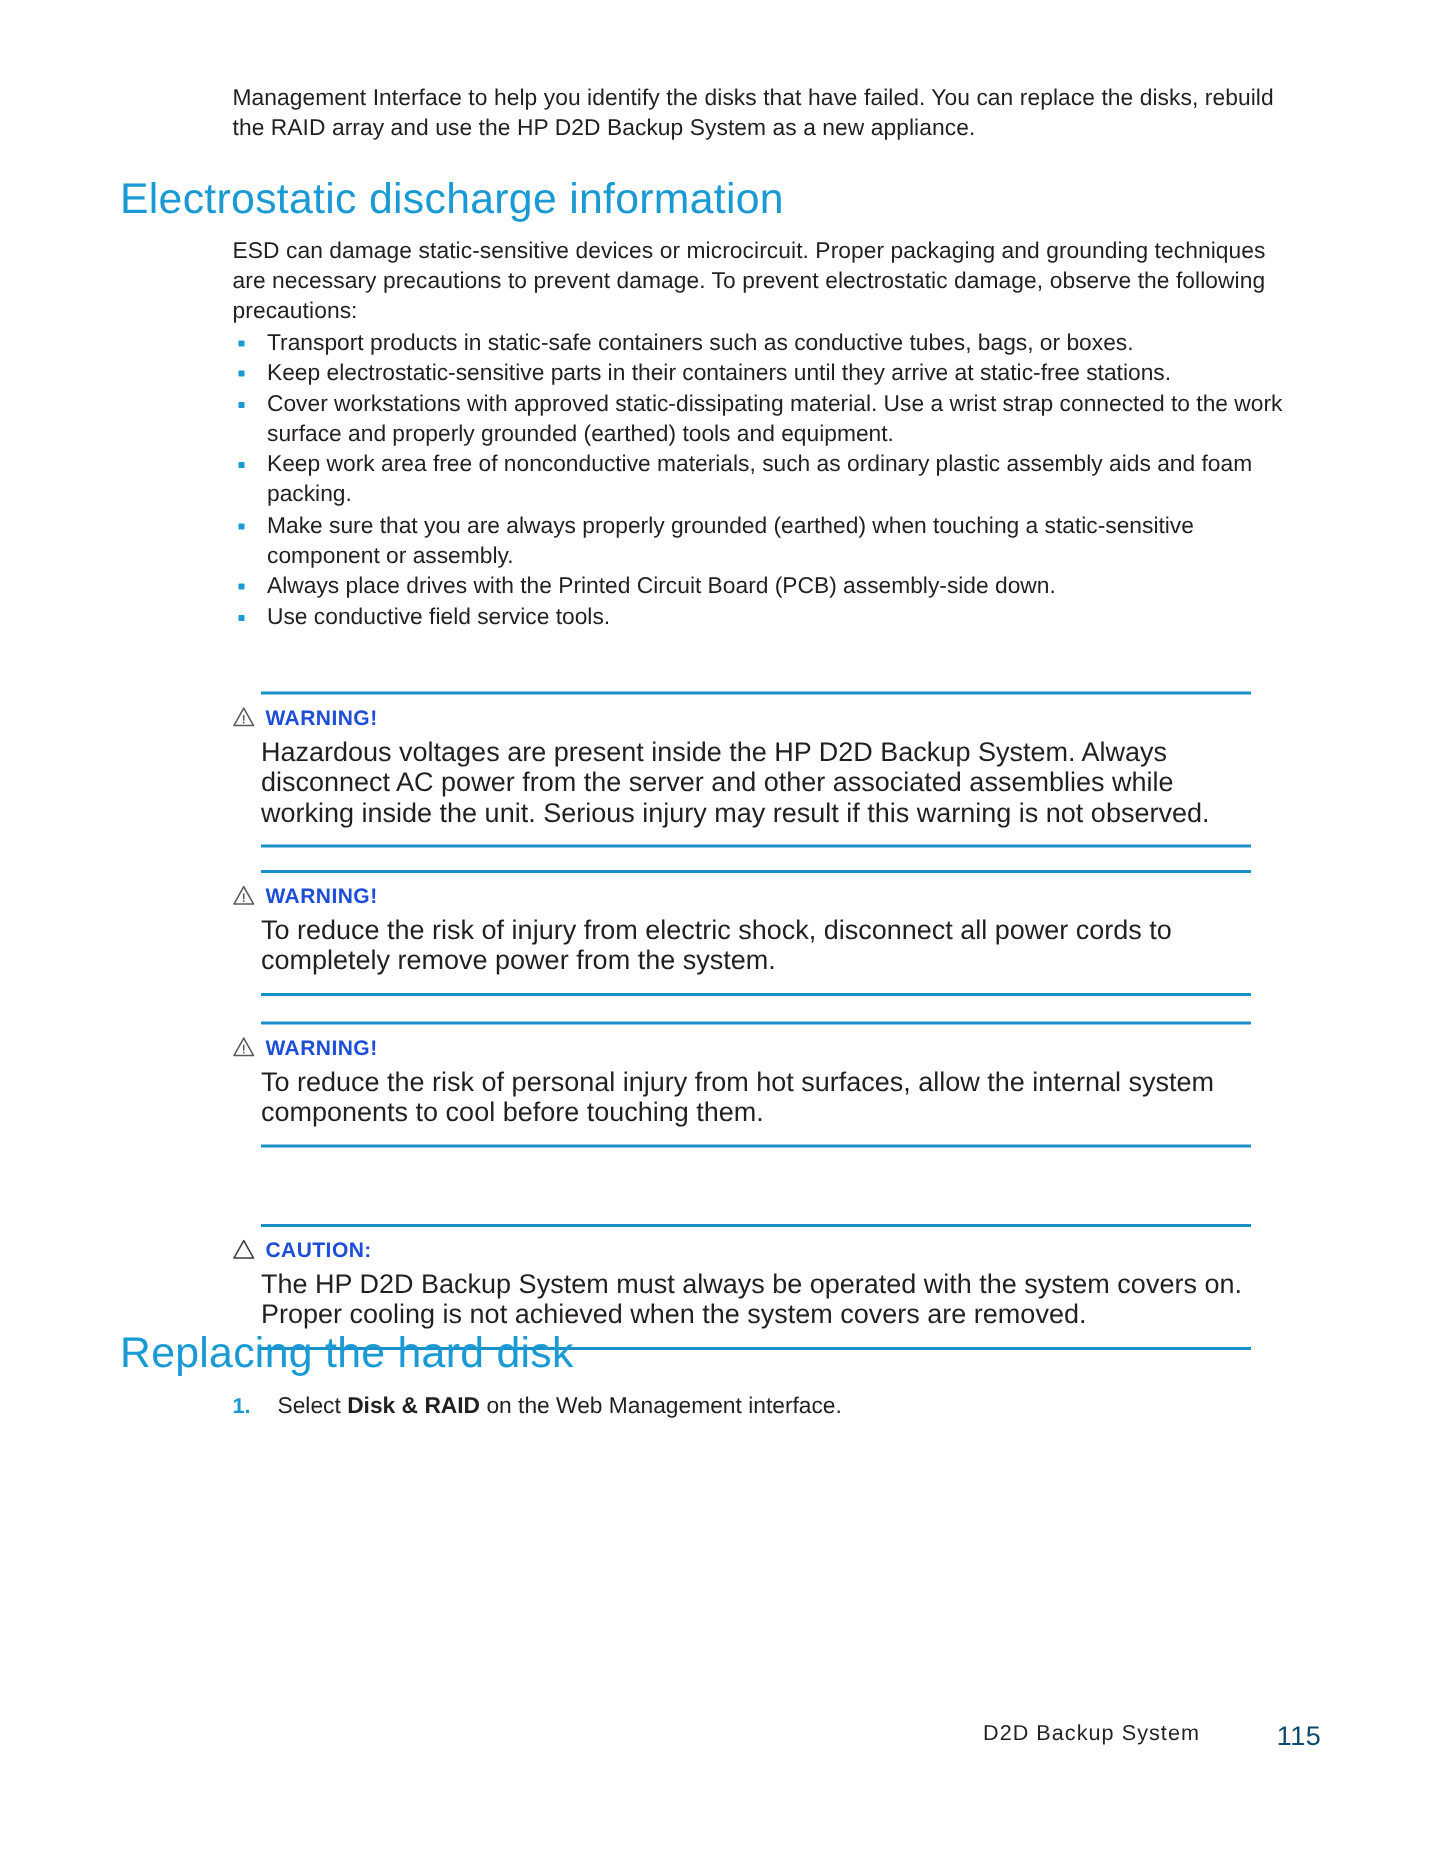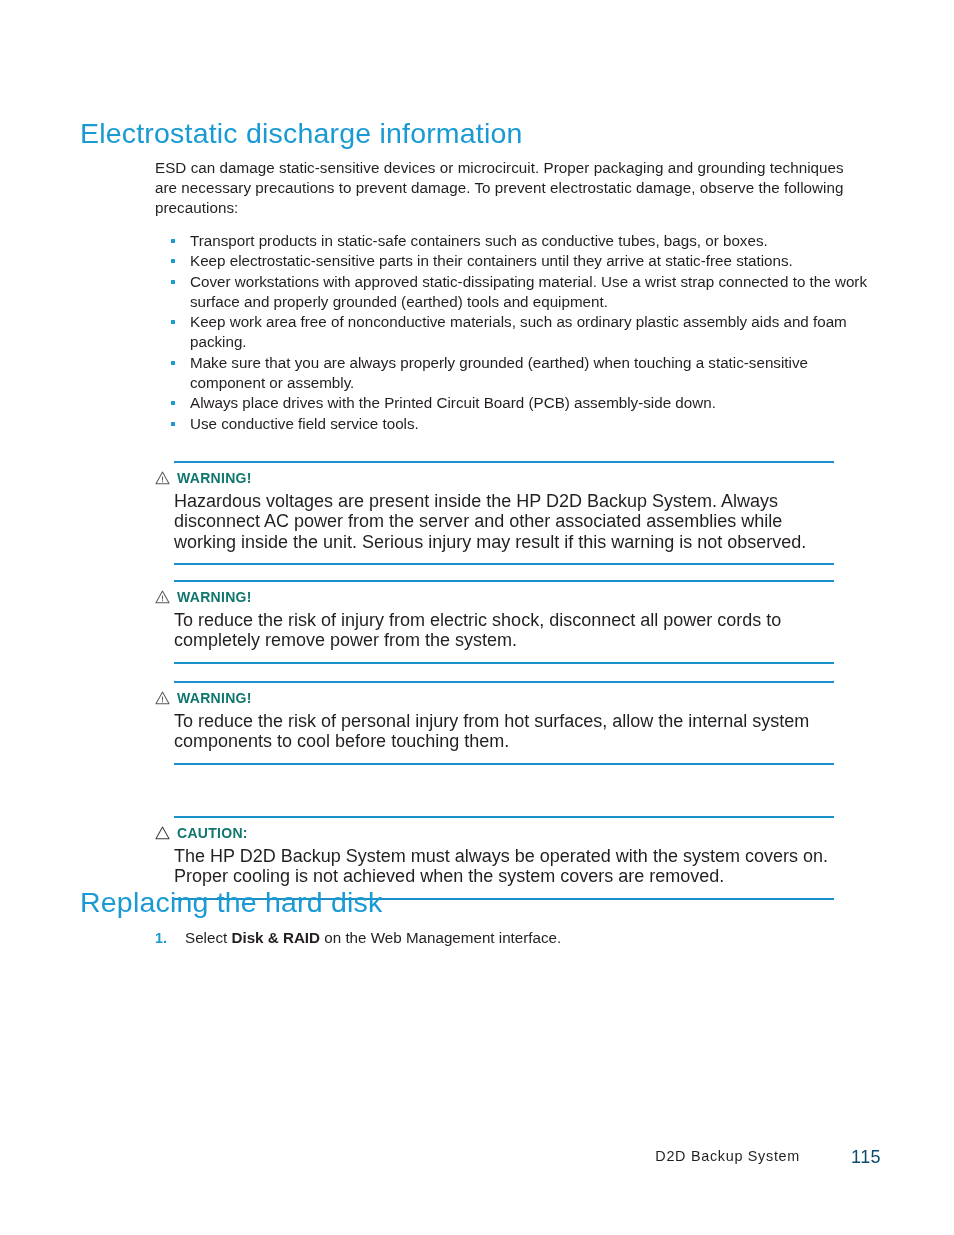--- a/index.html
+++ b/index.html
@@ -48,21 +48,21 @@
     color: #1a9ad4;
     letter-spacing: 0.2px;
     text-align: center;
   }
 
   
   ul.bullets {
     position: absolute;
     left: 155px;
     width: 700px;
-    margin: 12px;
+    margin: 0;
     padding: 0;
     list-style: none;
   }
   ul.bullets > li {
     position: relative;
     padding-left: 23px;
     font-size: 15.2px;
     line-height: 20.3px;
     color: #231f20;
     margin-bottom: 0px;
@@ -102,21 +102,21 @@
   }
   .admon .tri-icon {
     width: 15px;
     height: 14px;
     display: block;
     margin-right: 7px;
   }
   .admon .head-label {
     font-size: 14px;
     font-weight: bold;
-    color: #0f766e;
+    color: #1d4ed8;
     letter-spacing: 0.3px;
     line-height: 14px;
   }
   .admon .admon-body {
     position: absolute;
     left: 19px;
     top: 30px;
     width: 660px;
   }
   .admon .admon-body p {
@@ -179,20 +179,23 @@
     font-size: 18px;
     color: #0c4a6e;
     letter-spacing: 0.4px;
   }
 </style>
 </head>
 <body>
 
 <div class="page">
 
+  <div class="body-col" style="top:56px;">
+    <p class="para">Management Interface to help you identify the disks that have failed.  You can replace the disks, rebuild the RAID array and use the HP D2D Backup System as a new appliance.</p>
+  </div>
 
   <h1 class="section" style="top:116px;">Electrostatic discharge information</h1>
 
   <div class="body-col" style="top:158px;">
     <p class="para">ESD can damage static-sensitive devices or microcircuit.  Proper packaging and grounding techniques are necessary precautions to prevent damage.  To prevent electrostatic damage, observe the following precautions:</p>
   </div>
 
   <ul class="bullets" style="top:219px;">
     <li>
       <span class="dot"></span>

